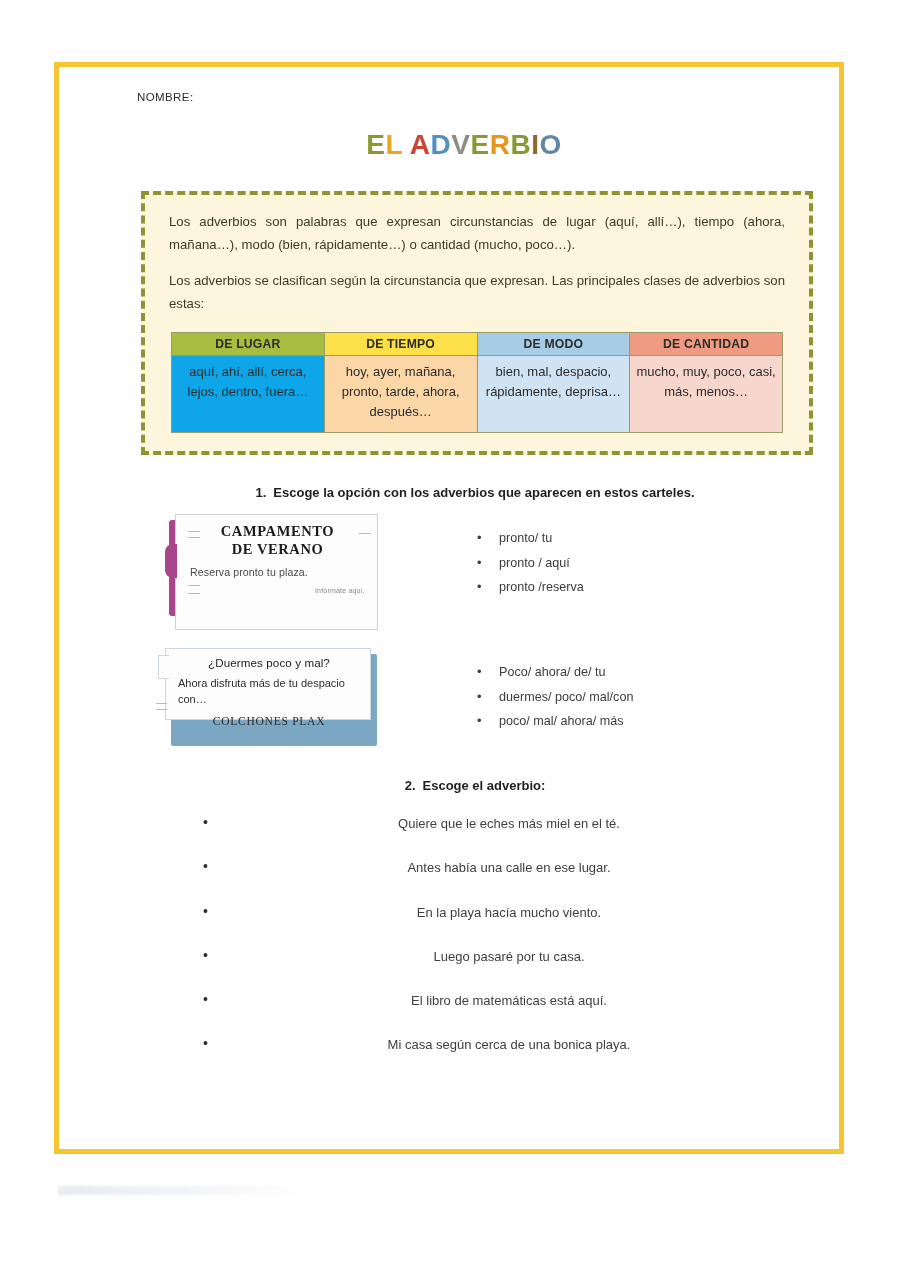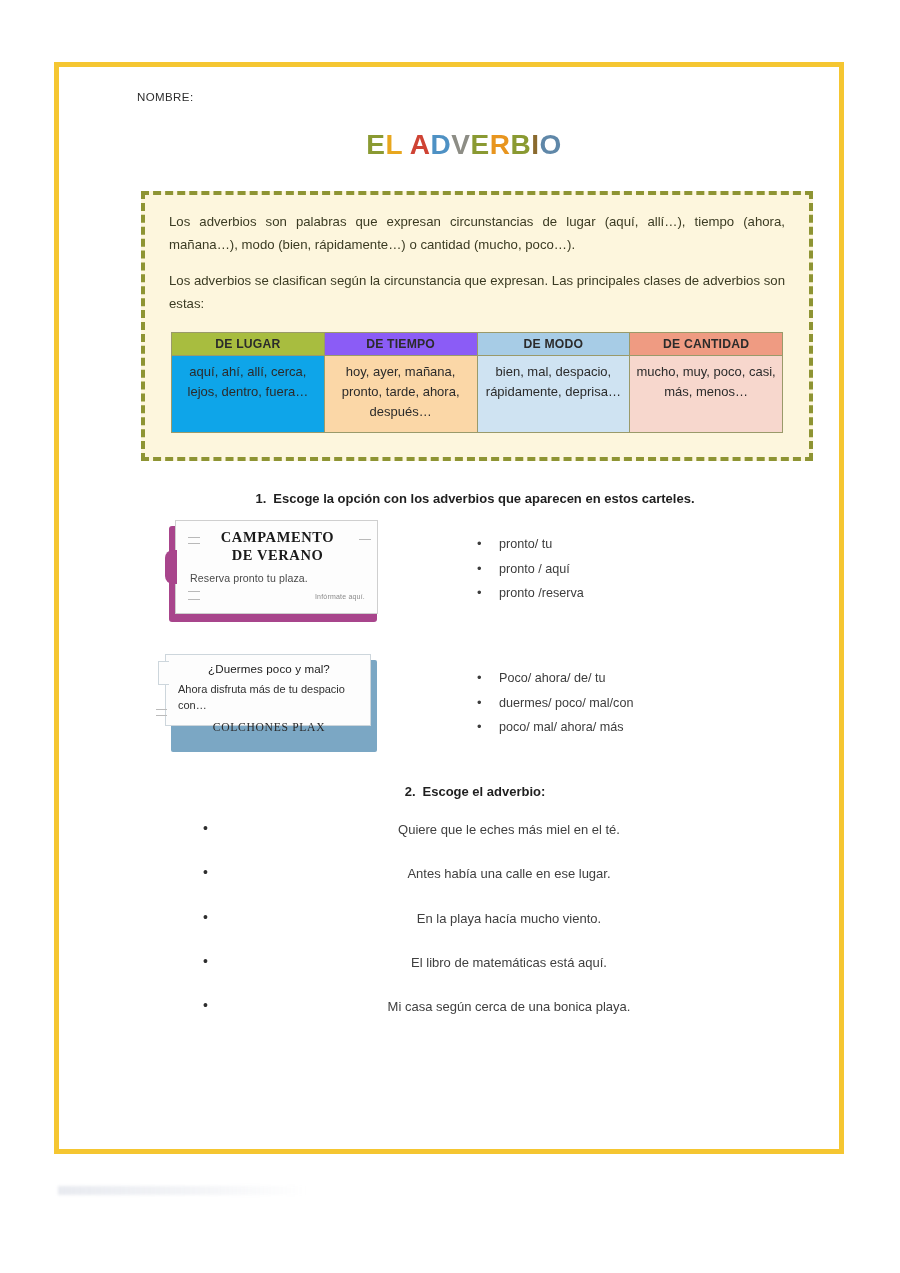--- a/index.html
+++ b/index.html
@@ -61,21 +61,21 @@
     letter-spacing: .5px;
     margin: 26px 0 30px 0;
     white-space: pre;
   }
   .title span { display: inline; }
 
   
   .theory-box {
     border: 4px dashed #8e9433;
     background: #fdf6dd;
-    padding: 16px 24px 24px 24px;
+    padding: 16px 24px 18px 24px;
     box-sizing: border-box;
     margin: 0 0 0 4px;
     width: 672px;
   }
   .theory-p {
     font-size: 13.2px;
     line-height: 1.72;
     color: #3b3b23;
     margin: 0 0 14px 0;
     text-align: justify;
@@ -102,21 +102,21 @@
   .adv-table td {
     font-size: 13px;
     padding: 6px 6px 10px 6px;
     border: 1px solid #9a9a6a;
     text-align: center;
     vertical-align: top;
     line-height: 1.55;
     color: #2b2b2b;
   }
   .col-lugar-h    { background: #a8bd3f; }
-  .col-tiempo-h   { background: #8b5cf6; }
+  .col-tiempo-h   { background: #fde047; }
   .col-modo-h     { background: #a7cce6; }
   .col-cantidad-h { background: #ef9b82; }
   .col-lugar-c    { background: #0ea5e9; }
   .col-tiempo-c   { background: #fbd7a7; }
   .col-modo-c     { background: #cfe3f2; }
   .col-cantidad-c { background: #f7d7cd; }
 
   
   .exercise-head {
     font-size: 13px;
@@ -170,21 +170,21 @@
   .poster1-shadow {
     position: absolute;
     left: 4px; top: 6px;
     width: 208px; height: 96px;
     background: #a8458c;
     border-radius: 3px;
   }
   .poster1-card {
     position: absolute;
     left: 10px; top: 0;
-    width: 203px; height: 94px;
+    width: 203px; height: 116px;
     background: #fdfdfd;
     border: 1px solid #cfcfcf;
     box-sizing: border-box;
     padding: 8px 12px 0 14px;
   }
   .poster1-notch {
     position: absolute;
     left: 0; top: 30px;
     width: 12px; height: 34px;
     background: #a8458c;
@@ -391,20 +391,21 @@
     </div>
 
     <div class="exercise-head">
       <span class="num">2.</span><span>Escoge el adverbio:</span>
     </div>
 
     <ul class="sentences">
       <li>Quiere que le eches más miel en el té.</li>
       <li>Antes había una calle en ese lugar.</li>
       <li>En la playa hacía mucho viento.</li>
+      <li>Luego pasaré por tu casa.</li>
       <li>El libro de matemáticas está aquí.</li>
       <li>Mi casa según cerca de una bonica playa.</li>
     </ul>
 
   </div>
 </div>
 
 <div class="scan-smudge"></div>
 
 </body></html>

